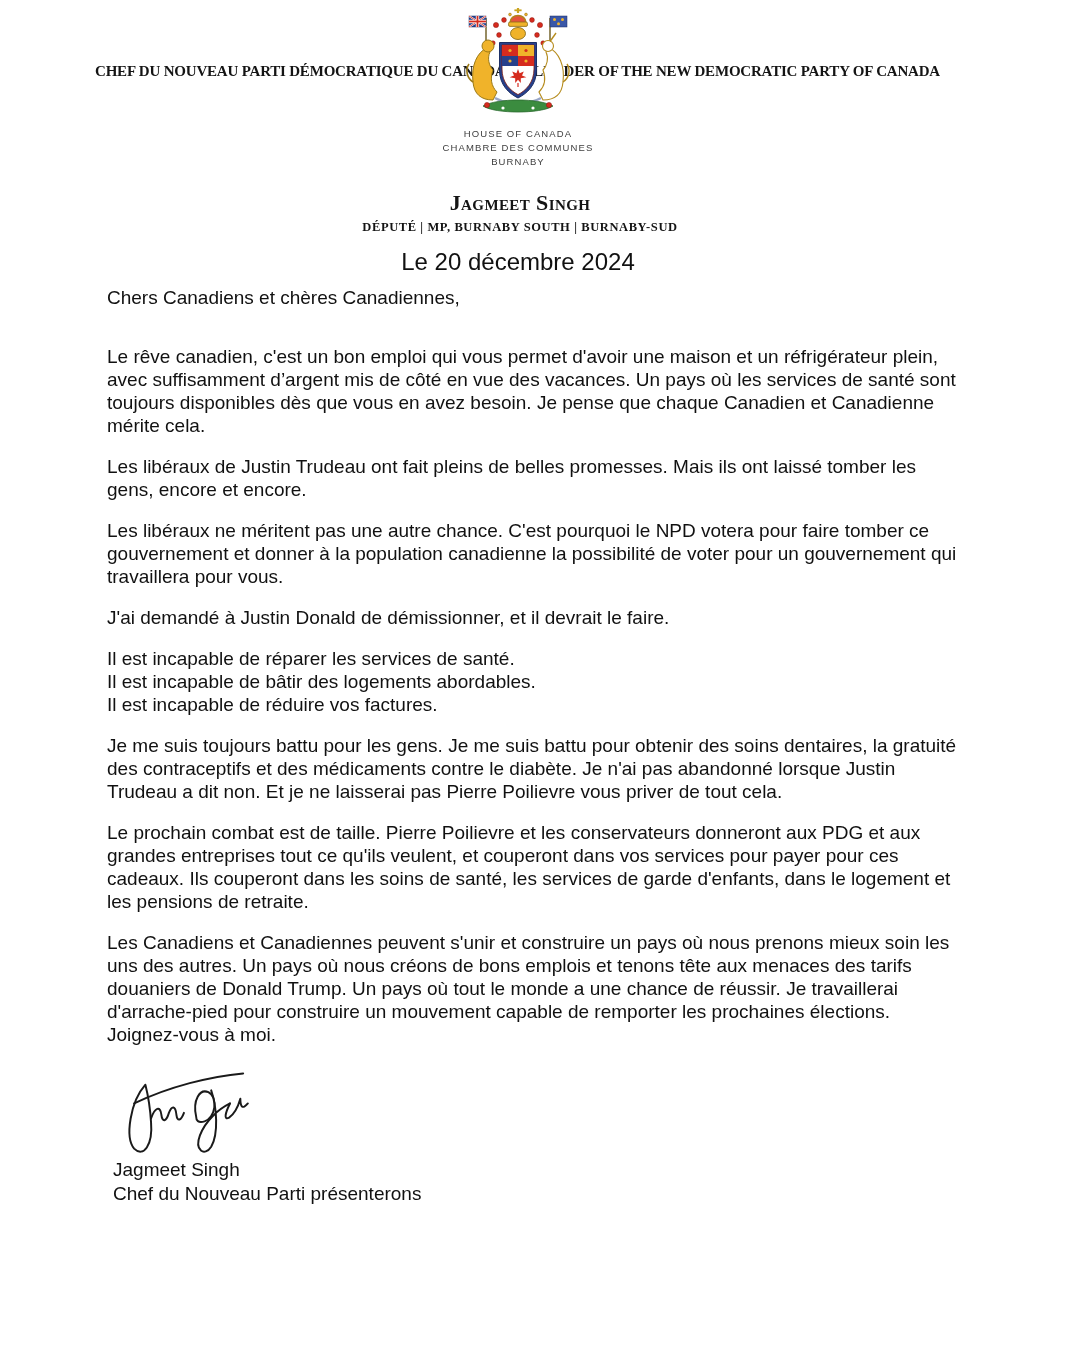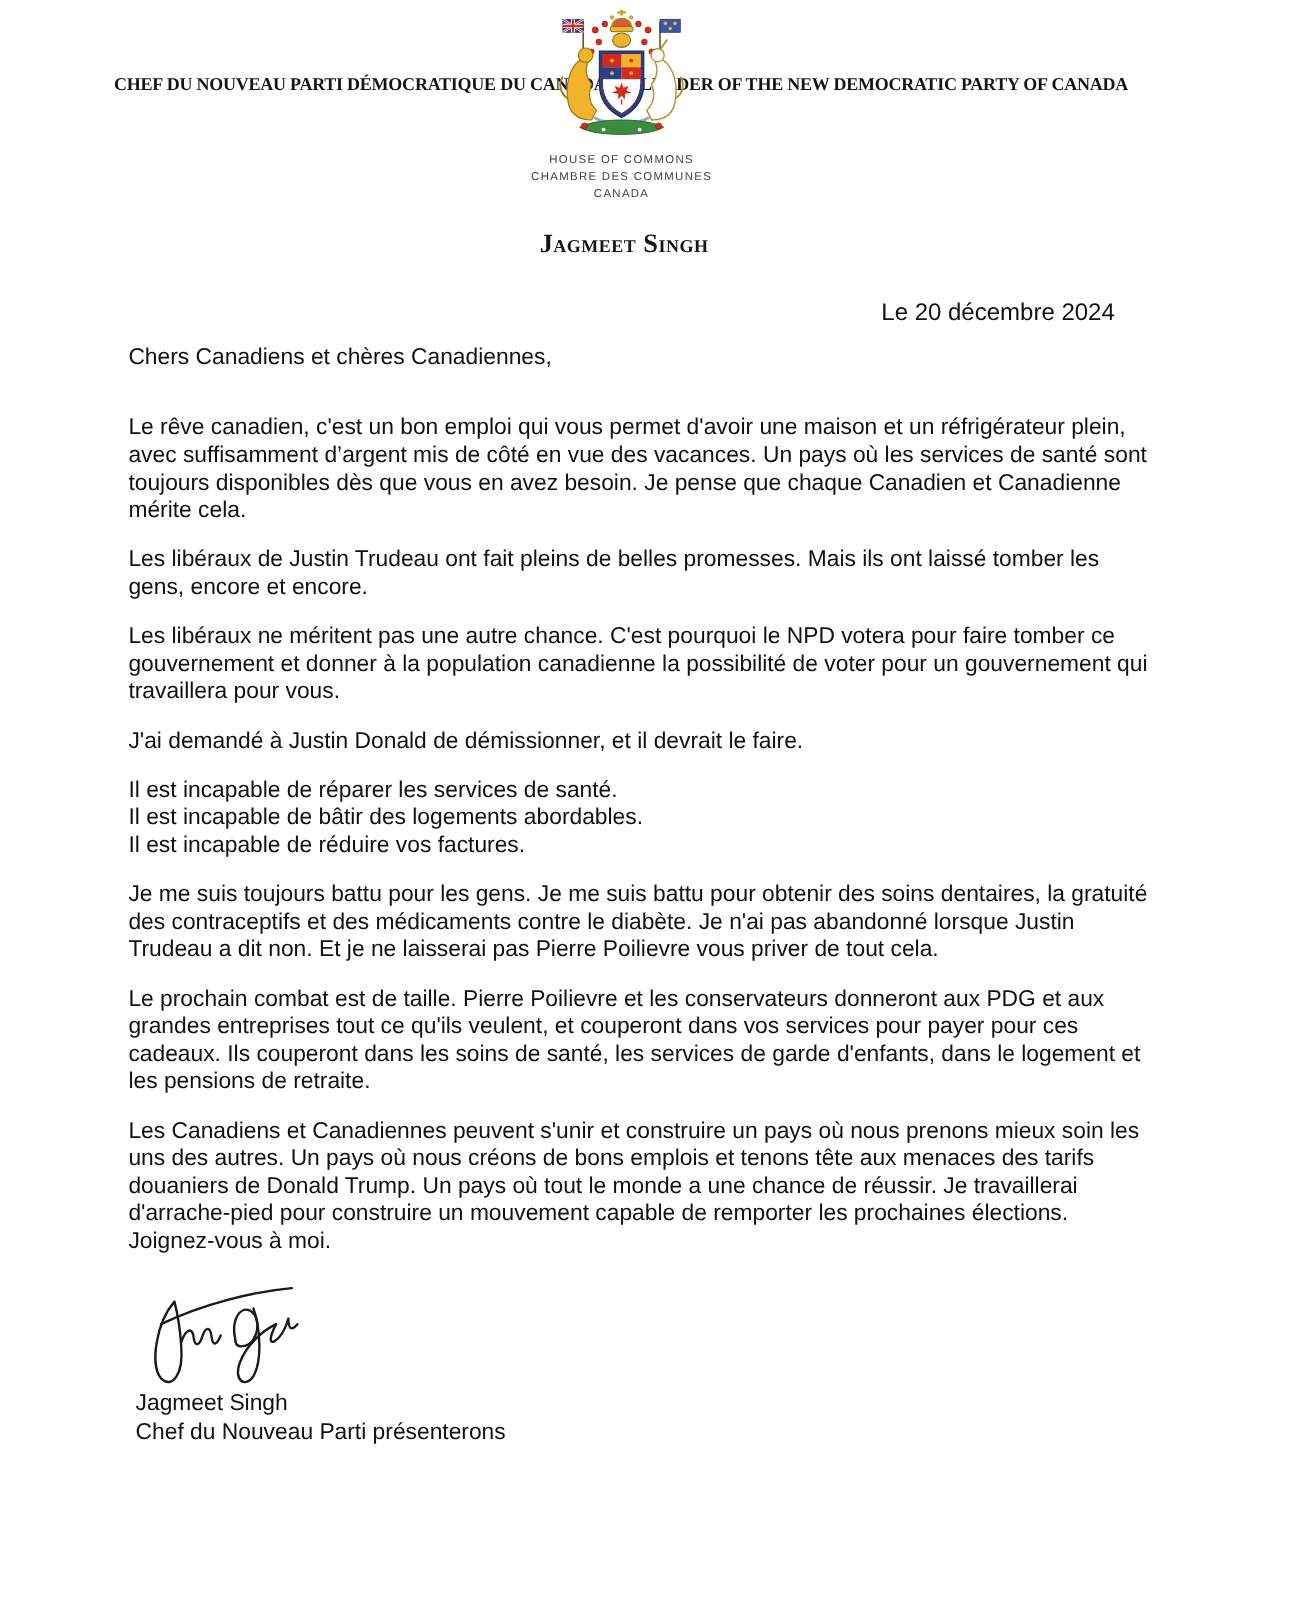--- a/index.html
+++ b/index.html
@@ -74,23 +74,23 @@
   
   .letter-body {
     position: absolute;
     top: 250px;
     left: 107px;
     width: 880px;
     font-size: 19px;
     line-height: 23px;
   }
   .date-line {
-    text-align: right;
+    text-align: center;
     padding-right: 58px;
-    font-size: 20px;
+    font-size: 24px;
     margin-bottom: 13px;
   }
   .salutation { margin-bottom: 36px; }
   .para {
     white-space: pre-line;
     margin-bottom: 18px;
   }
   .sig-block { margin-top: 8px; padding-left: 6px; }
   .signature-svg { width: 140px; height: 94px; display: block; }
   .signatory { line-height: 24px; font-size: 19px; }
@@ -183,26 +183,27 @@
     <path d="M20 98 C35 90 75 90 90 98 C78 106 32 106 20 98 Z" fill="#3b8c3f" stroke="#2c6b30" stroke-width="0.8"></path>
     <g fill="#d52b1e" stroke="#8f1710" stroke-width="0.5">
       <circle cx="24" cy="97" r="2.6"></circle>
         <circle cx="86" cy="97" r="2.6"></circle>
     </g>
     <circle cx="40" cy="100" r="1.6" fill="#ffffff"></circle>
     <circle cx="70" cy="100" r="1.6" fill="#ffffff"></circle>
   </svg>
 
   <div class="crest-captions">
-    <div>HOUSE OF COMMONS</div>
+    <div>HOUSE OF CANADA</div>
     <div>CHAMBRE DES COMMUNES</div>
-    <div>CANADA</div>
+    <div>BURNABY</div>
   </div>
 
   <div class="sender-name">Jagmeet Singh</div>
+  <div class="sender-role">DÉPUTÉ | MP, BURNABY SOUTH | BURNABY-SUD</div>
 
   <div class="letter-body">
 
     <div class="date-line">Le 20 décembre 2024</div>
 
     <div class="salutation">Chers Canadiens et chères Canadiennes,</div>
 
     <p class="para">Le rêve canadien, c'est un bon emploi qui vous permet d'avoir une maison et un réfrigérateur plein,
 avec suffisamment d’argent mis de côté en vue des vacances. Un pays où les services de santé sont
 toujours disponibles dès que vous en avez besoin. Je pense que chaque Canadien et Canadienne

